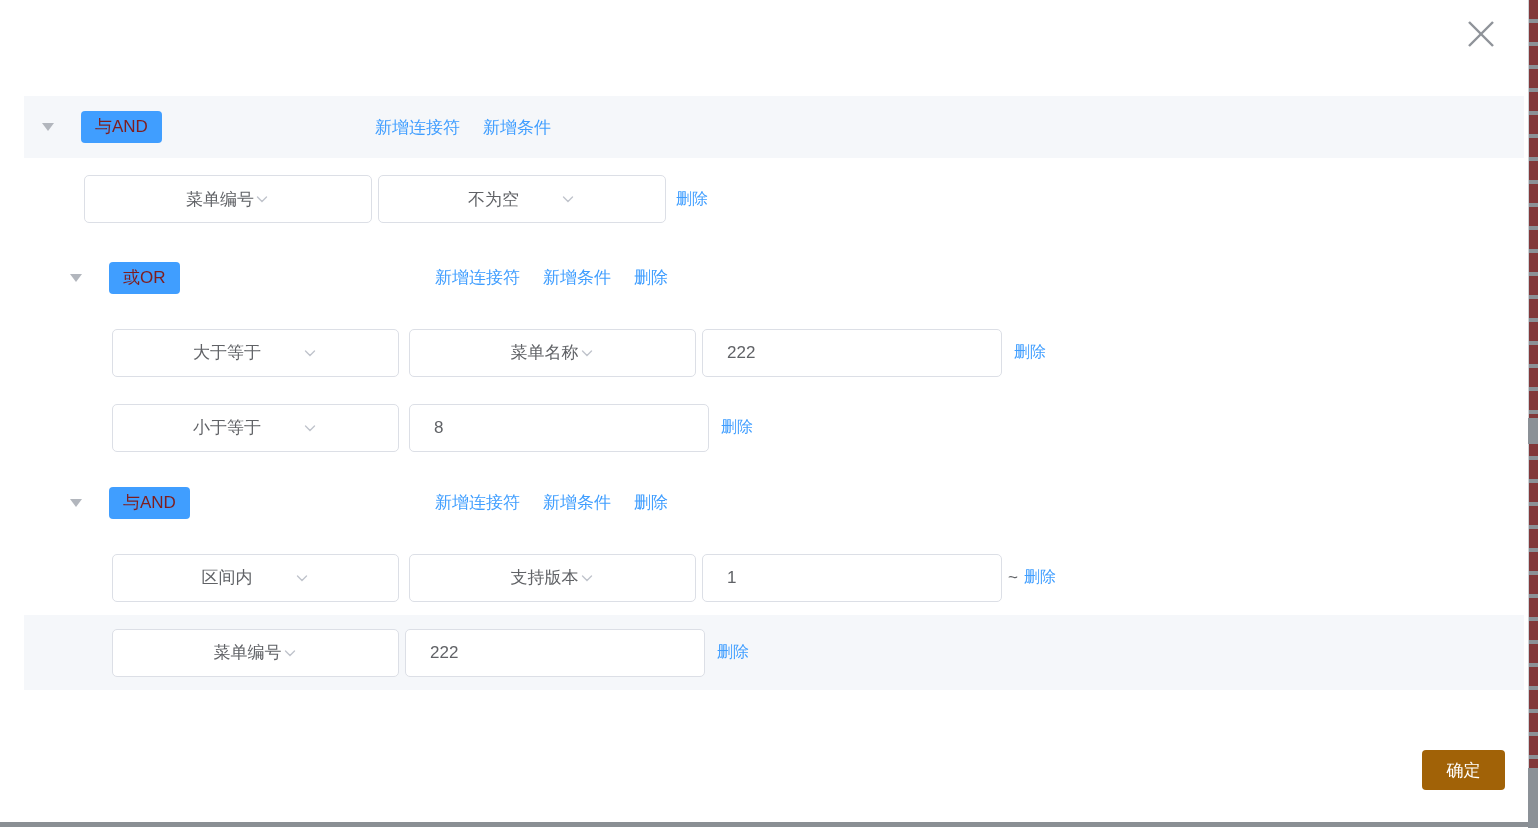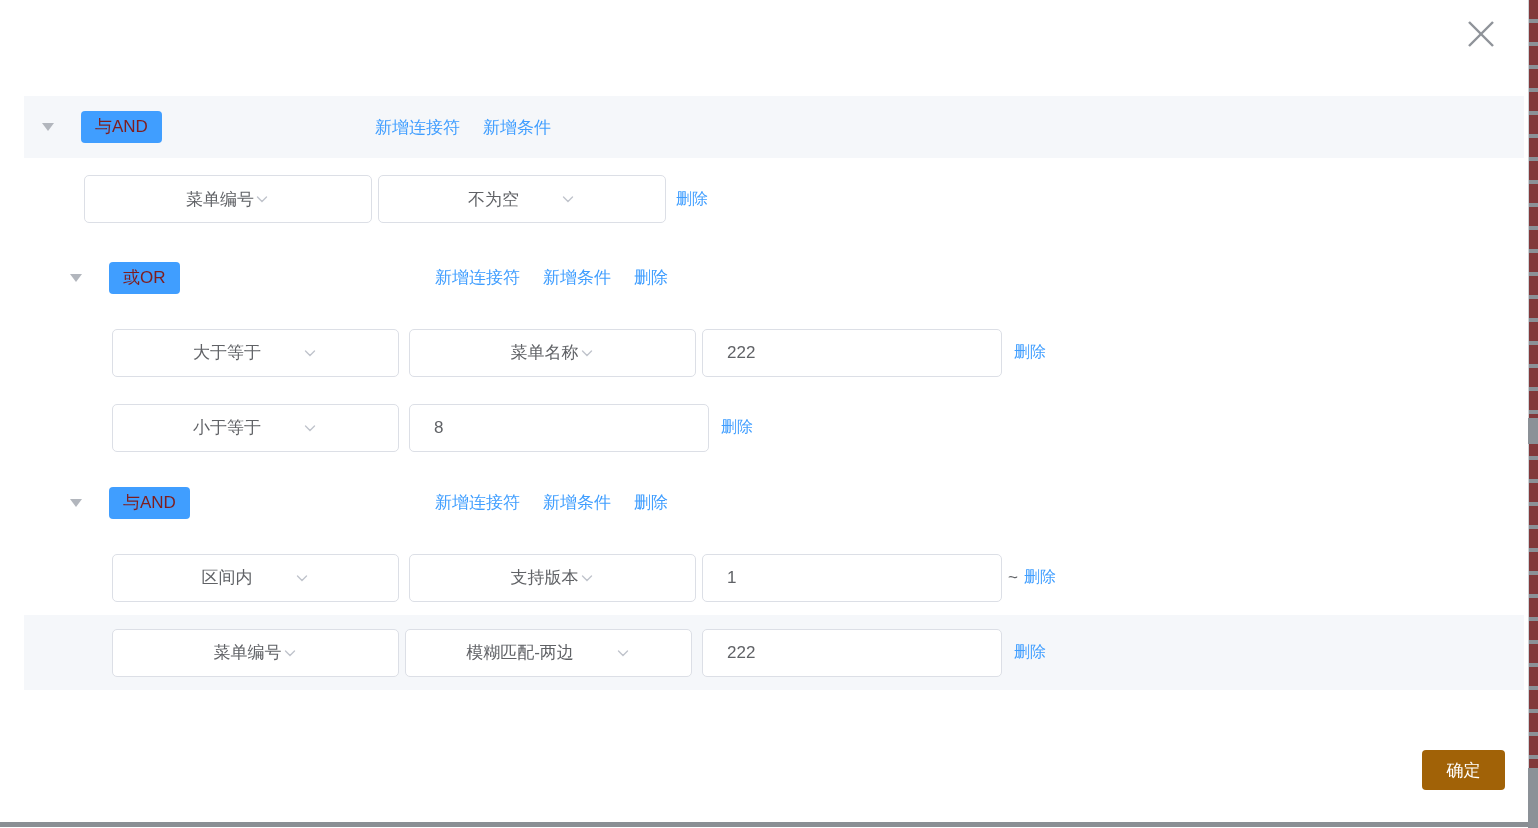--- a/index.html
+++ b/index.html
@@ -169,26 +169,20 @@
     <a class="lnk">删除</a>
   </div>
 
   <div class="node row-l1 gray">
     <div class="sel w287 mr6">
       <span>菜单编号</span>
       <svg class="chev" width="16" height="16" viewBox="0 0 16 16">
           <path d="M3.5 6 L8 10.5 L12.5 6" stroke="#C0C4CC" stroke-width="1.4" fill="none" stroke-linecap="round"></path>
         </svg>
     </div>
-    <div class="sel w287 mr10">
-      <span>模糊匹配-两边</span>
-      <svg class="chev" width="16" height="16" viewBox="0 0 16 16">
-          <path d="M3.5 6 L8 10.5 L12.5 6" stroke="#C0C4CC" stroke-width="1.4" fill="none" stroke-linecap="round"></path>
-        </svg>
-    </div>
     <input class="inp mr12" value="222" style="">
     <a class="lnk">删除</a>
   </div>
 
 </div>
 
 <button class="confirm-btn">确定</button>
 
 <div class="right-strip"></div>
 <div class="strip-thumb thumb-mid"></div>

